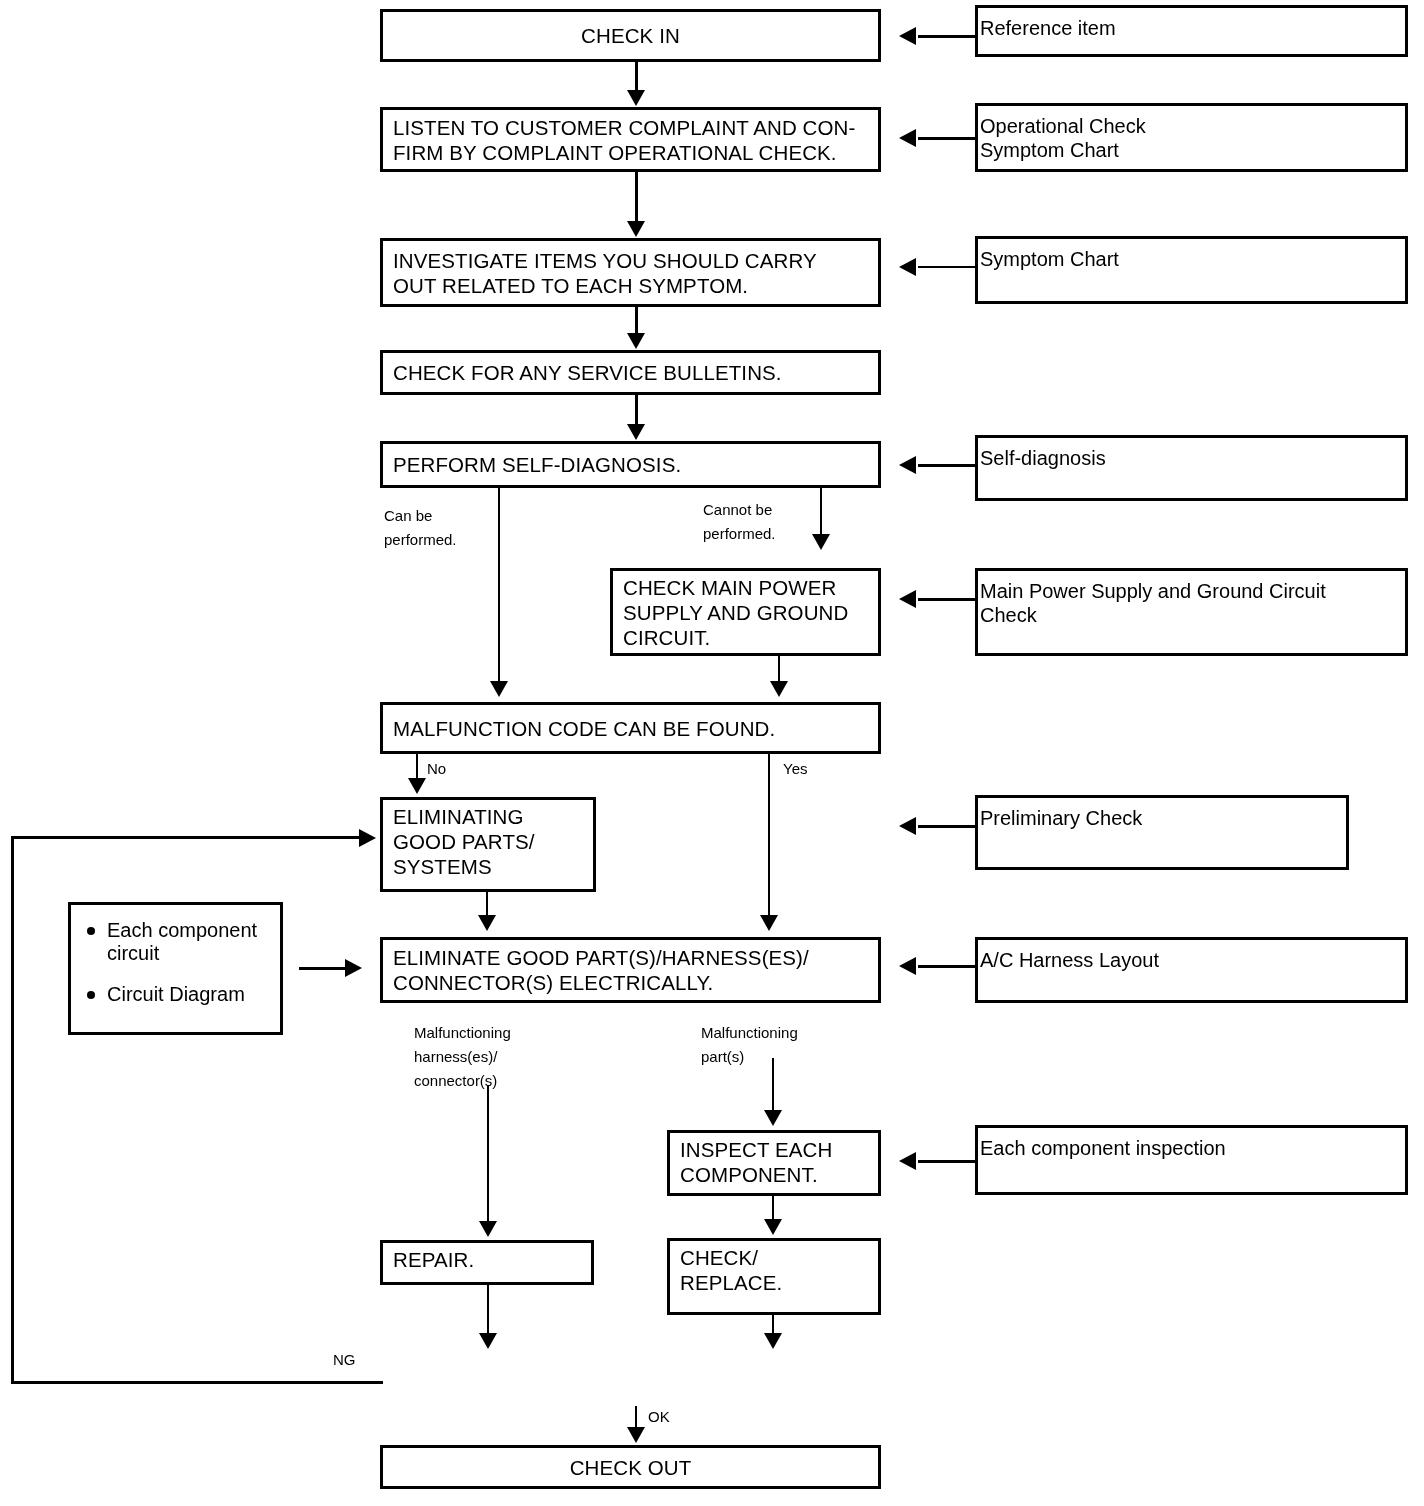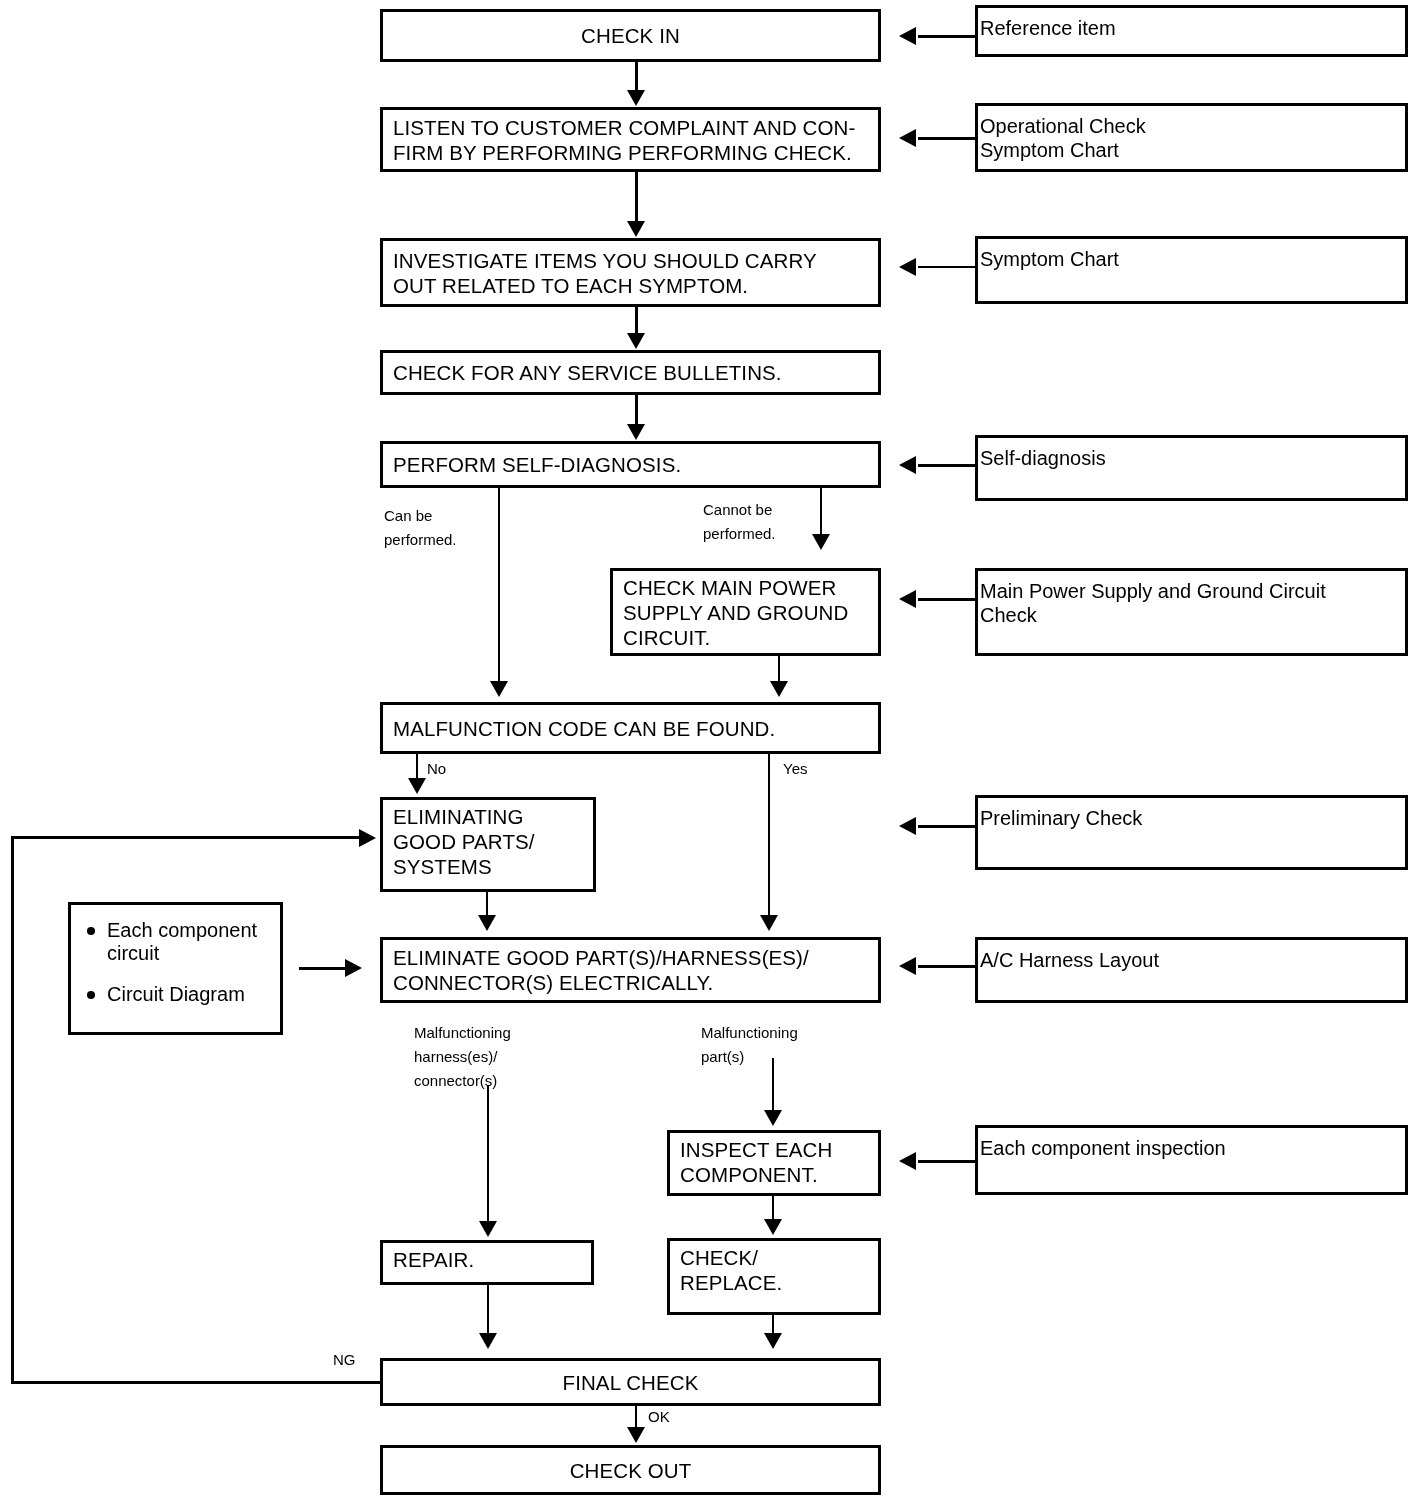--- a/index.html
+++ b/index.html
@@ -121,21 +121,21 @@
 <body>
 
 <div id="canvas">
 
   <div class="node center" style="left:380px; top:9px; width:501px; height:53px;">
     <span class="txt">CHECK IN</span>
   </div>
 
   <div class="node" style="left:380px; top:107px; width:501px; height:65px;">
     <span class="txt">LISTEN TO CUSTOMER COMPLAINT AND CON-
-FIRM BY PERFORMING PERFORMING CHECK.</span>
+FIRM BY COMPLAINT OPERATIONAL CHECK.</span>
   </div>
 
   <div class="node" style="left:380px; top:238px; width:501px; height:69px;">
     <span class="txt">INVESTIGATE ITEMS YOU SHOULD CARRY
 OUT RELATED TO EACH SYMPTOM.</span>
   </div>
 
   <div class="node" style="left:380px; top:350px; width:501px; height:45px;">
     <span class="txt">CHECK FOR ANY SERVICE BULLETINS.</span>
   </div>
@@ -172,25 +172,22 @@
 
   <div class="node topalign" style="left:380px; top:1240px; width:214px; height:45px;">
     <span class="txt">REPAIR.</span>
   </div>
 
   <div class="node topalign" style="left:667px; top:1238px; width:214px; height:77px;">
     <span class="txt">CHECK/
 REPLACE.</span>
   </div>
 
-  <div class="node center" style="left:380px; top:1358px; width:501px; height:48px;">
-    <span class="txt">FINAL CHECK</span>
-  </div>
-
-  <div class="node center" style="left:380px; top:1445px; width:501px; height:50px;">
+
+  <div class="node center" style="left:380px; top:1445px; width:501px; height:44px;">
     <span class="txt">CHECK OUT</span>
   </div>
 
   <div class="bulletbox" style="left:68px; top:902px; width:215px; height:133px;">
     <ul>
       <li>Each component
 circuit</li>
       <li>Circuit Diagram</li>
     </ul>
   </div>
@@ -210,21 +207,21 @@
 
   <div class="refbox" style="left:975px; top:435px; width:433px; height:66px;">
     <span class="txt">Self-diagnosis</span>
   </div>
 
   <div class="refbox" style="left:975px; top:568px; width:433px; height:88px;">
     <span class="txt">Main Power Supply and Ground Circuit
 Check</span>
   </div>
 
-  <div class="refbox" style="left:975px; top:795px; width:433px; height:75px;">
+  <div class="refbox" style="left:975px; top:795px; width:374px; height:75px;">
     <span class="txt">Preliminary Check</span>
   </div>
 
   <div class="refbox" style="left:975px; top:937px; width:433px; height:66px;">
     <span class="txt">A/C Harness Layout</span>
   </div>
 
   <div class="refbox" style="left:975px; top:1125px; width:433px; height:70px;">
     <span class="txt">Each component inspection</span>
   </div>

